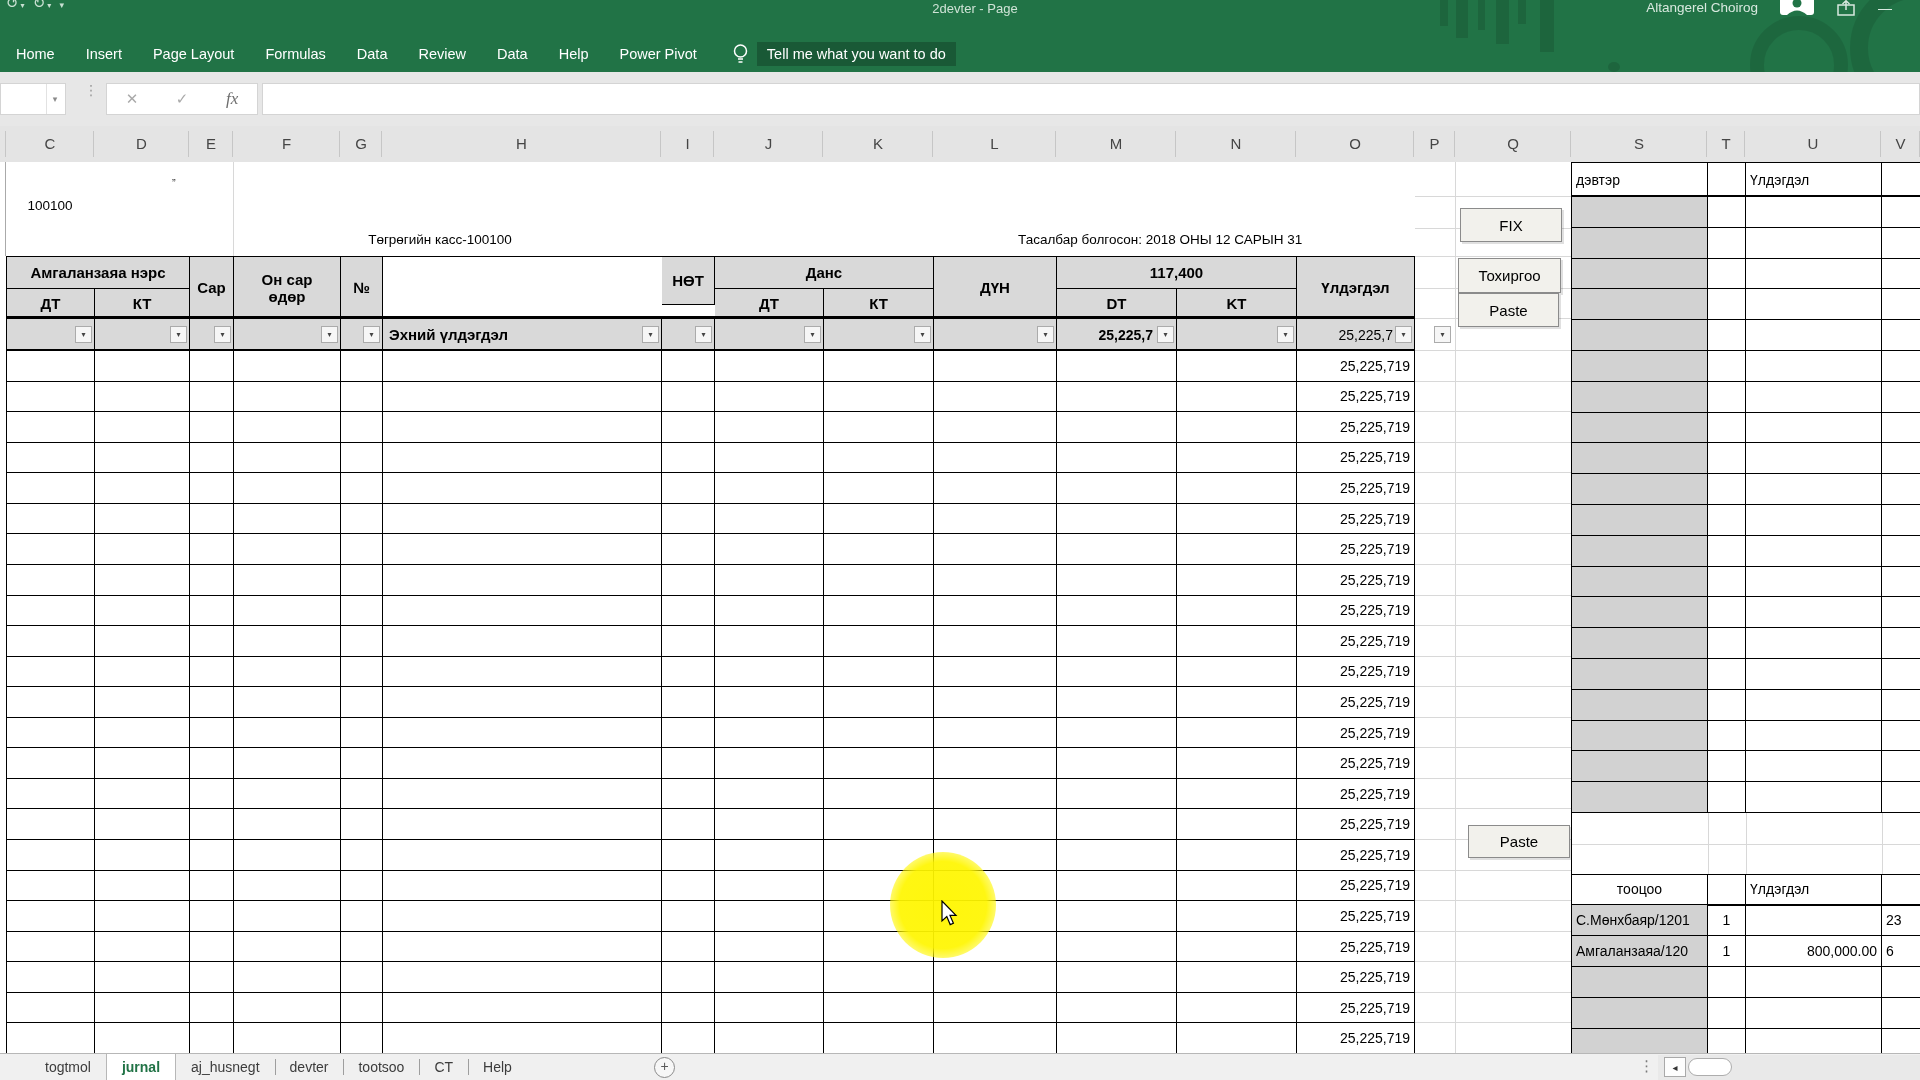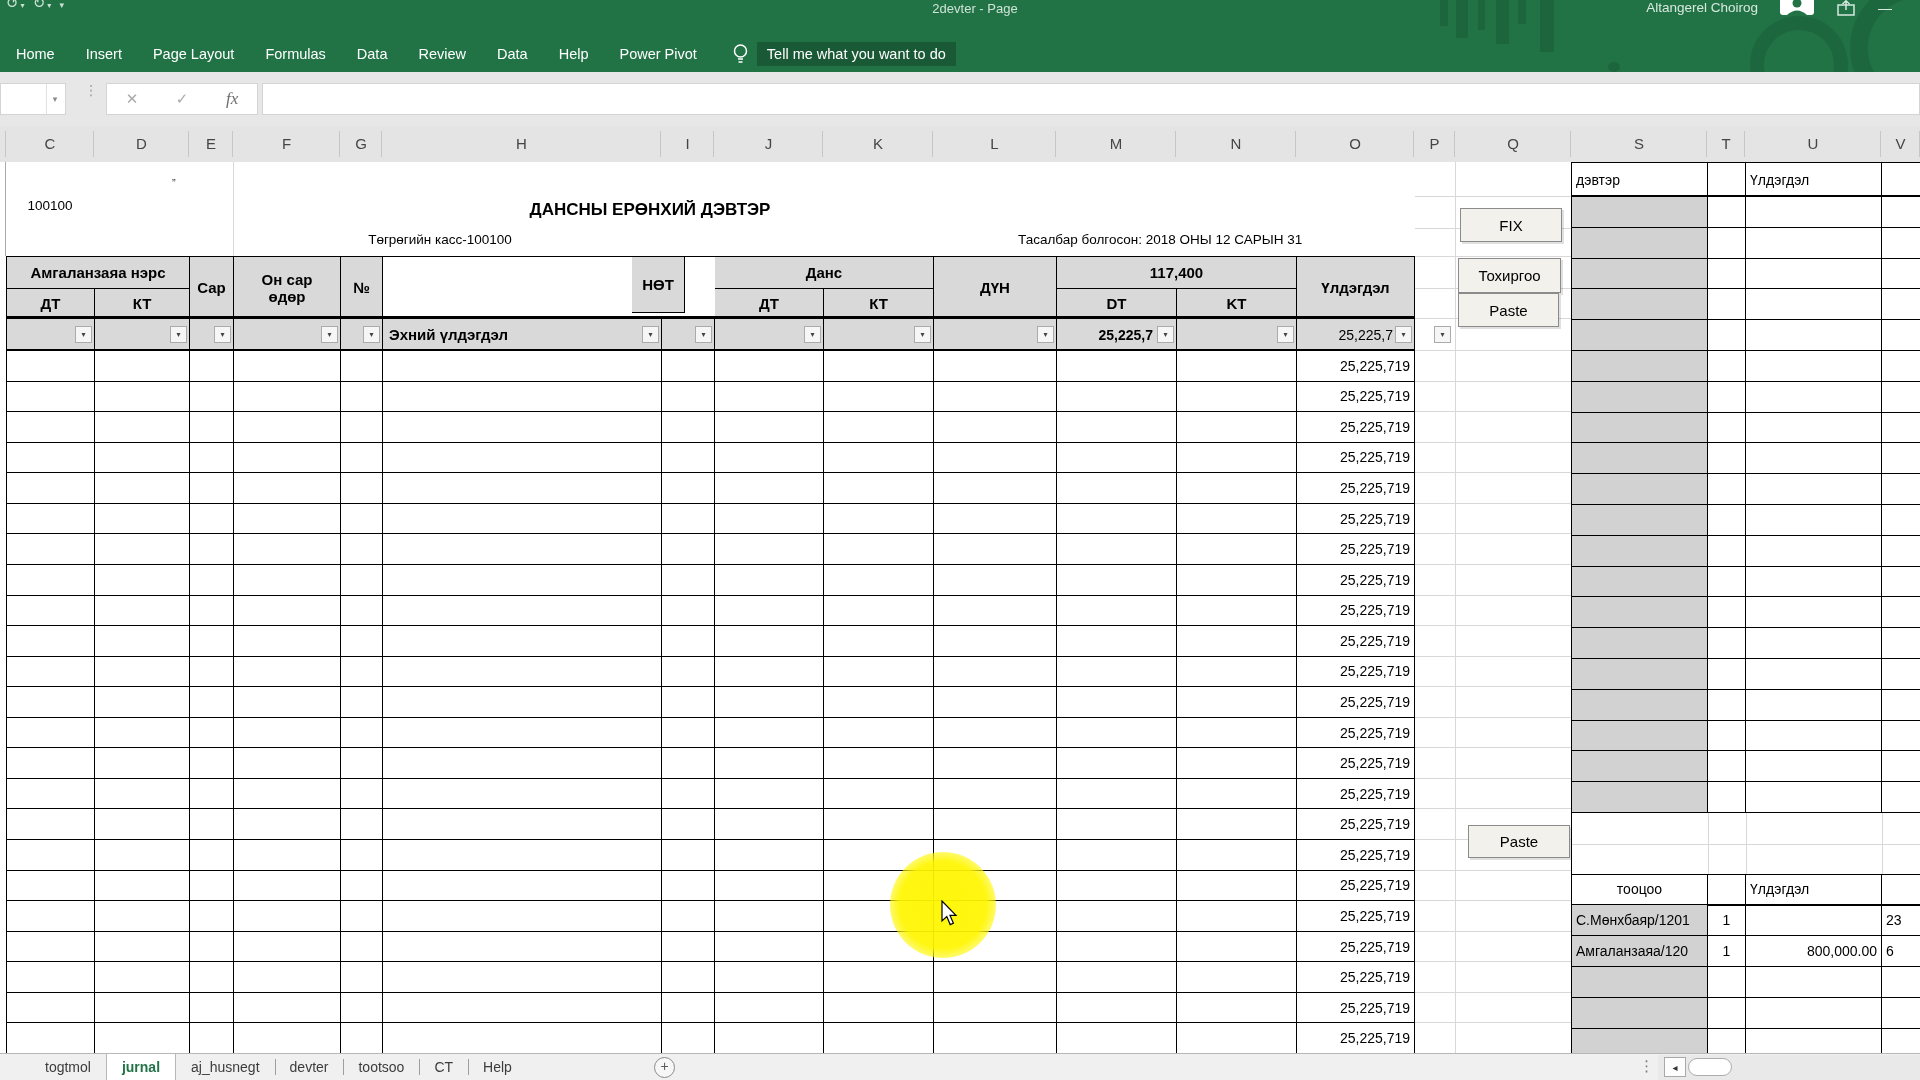--- a/index.html
+++ b/index.html
@@ -187,33 +187,32 @@
       <div class="colsep" style="left: 5px;"></div>
     </div>
 
   <div id="grid">
     <div class="vfaint" style="left:5px;top:0;height:94px;background:#aaa;"></div>
     <div class="vfaint" style="left:233px;top:0;height:94px;"></div>
     <div class="vfaint" style="left:1455px;top:0;height:891px;"></div>
 
     <div id="cell-100100">100100</div>
     <div id="stray-mark">„</div>
-    <div id="freecell-title2">ДАНСНЫ ЕРӨНХИЙ ДЭВТЭР</div>
     <div id="subtitle-left">Төгрөгийн касс-100100</div>
     <div id="subtitle-right">Тасалбар болгосон: 2018 ОНЫ 12 САРЫН 31</div>
 
     <div id="maintable">
         <div class="cell hd c-center" style="left: 0px; top: 0px; width: 183px; height: 32px;">Амгаланзаяа нэрс</div>
         <div class="cell hd c-center" style="left: 183px; top: 0px; width: 44px; height: 62px;">Сар</div>
         <div class="cell hd c-center" style="left: 227px; top: 0px; width: 107px; height: 62px; flex-direction: column; justify-content: center;">
           <div style="line-height: 17px;">Он сар</div>
           <div style="line-height: 17px;">өдөр</div>
         </div>
         <div class="cell hd c-center" style="left: 334px; top: 0px; width: 42px; height: 62px;">№</div>
-        <div class="cell hd c-center" style="left: 625px; top: 0px; width: 53px; height: 56px;">НӨТ</div>
+        <div class="cell hd c-center" style="left: 655px; top: 0px; width: 53px; height: 48px;">НӨТ</div>
         <div class="cell hd c-center" style="left: 708px; top: 0px; width: 219px; height: 32px;">Данс</div>
         <div class="cell hd c-center" style="left: 927px; top: 0px; width: 123px; height: 62px;">ДҮН</div>
         <div class="cell hd c-center" style="left: 1050px; top: 0px; width: 240px; height: 32px;">117,400</div>
         <div class="cell hd c-center" style="left: 1290px; top: 0px; width: 118px; height: 62px;">Үлдэгдэл</div>
         <div class="cell hd c-center" style="left: 0px; top: 32px; width: 88px; height: 30px;">ДТ</div>
         <div class="cell hd c-center" style="left: 88px; top: 32px; width: 95px; height: 30px;">КТ</div>
         <div class="cell hd c-center" style="left: 708px; top: 32px; width: 109px; height: 30px;">ДТ</div>
         <div class="cell hd c-center" style="left: 817px; top: 32px; width: 110px; height: 30px;">КТ</div>
         <div class="cell hd c-center" style="left: 1050px; top: 32px; width: 120px; height: 30px;">DT</div>
         <div class="cell hd c-center" style="left: 1170px; top: 32px; width: 120px; height: 30px;">KT</div>

